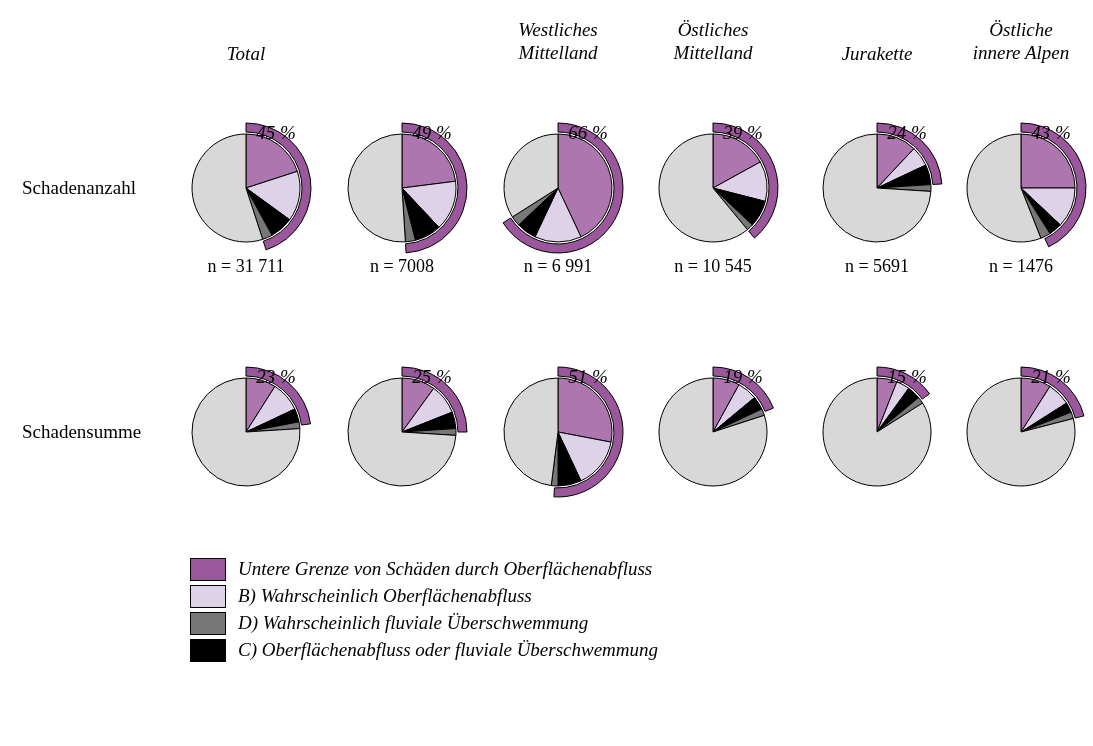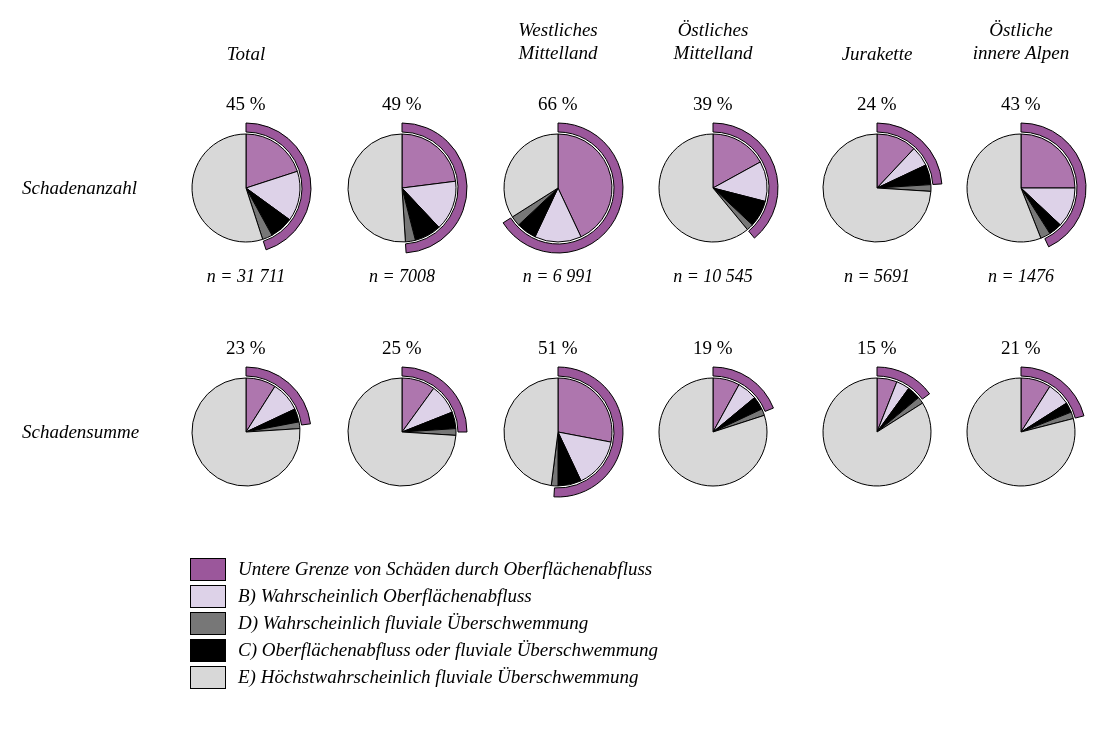--- a/index.html
+++ b/index.html
@@ -16,36 +16,35 @@
   .col-header{
     position:absolute;
     text-align:center;
     font-style:italic;
     font-size:19px;
     line-height:23px;
     white-space:pre-line;
   }
   .row-label{
     position:absolute;
+    font-size:19px;
+    text-align:left;
+  }
+  .pct-label{
+    position:absolute;
     font-style:italic;
     font-size:19px;
-    text-align:left;
-  }
-  .pct-label{
-    position:absolute;
-    font-size:19px;
-    text-align:left;
+    text-align:center;
+    margin-top:29px;
   }
   .n-label{
     position:absolute;
-    font-style:italic;
     font-size:18px;
     text-align:center;
     white-space:nowrap;
-    margin-top:10px;
   }
   .pie-wrap{position:absolute;}
 
   .legend{
     position:absolute;
     left:190px;
     top:558px;
   }
   .legend-row{
     display:flex;
@@ -202,18 +201,14 @@
         <span class="legend-text">B) Wahrscheinlich Oberflächenabfluss</span>
       </div>
       <div class="legend-row">
         <span class="legend-swatch" style="background: rgb(119, 119, 119);"></span>
         <span class="legend-text">D) Wahrscheinlich fluviale Überschwemmung</span>
       </div>
       <div class="legend-row">
         <span class="legend-swatch" style="background: rgb(0, 0, 0);"></span>
         <span class="legend-text">C) Oberflächenabfluss oder fluviale Überschwemmung</span>
       </div>
-      <div class="legend-row">
-        <span class="legend-swatch" style="background: rgb(216, 216, 216);"></span>
-        <span class="legend-text">E) Höchstwahrscheinlich fluviale Überschwemmung</span>
-      </div>
     </div>
   </div>
 
 </body></html>

